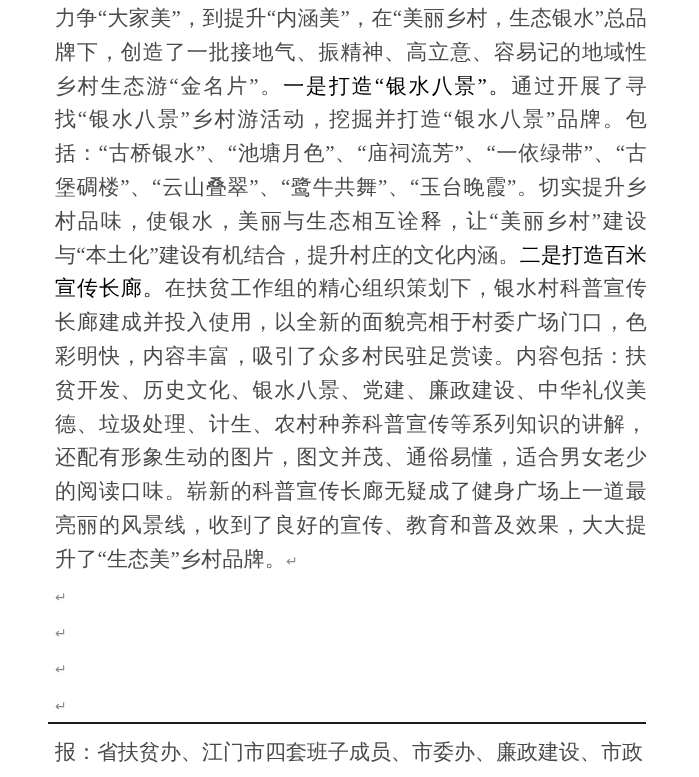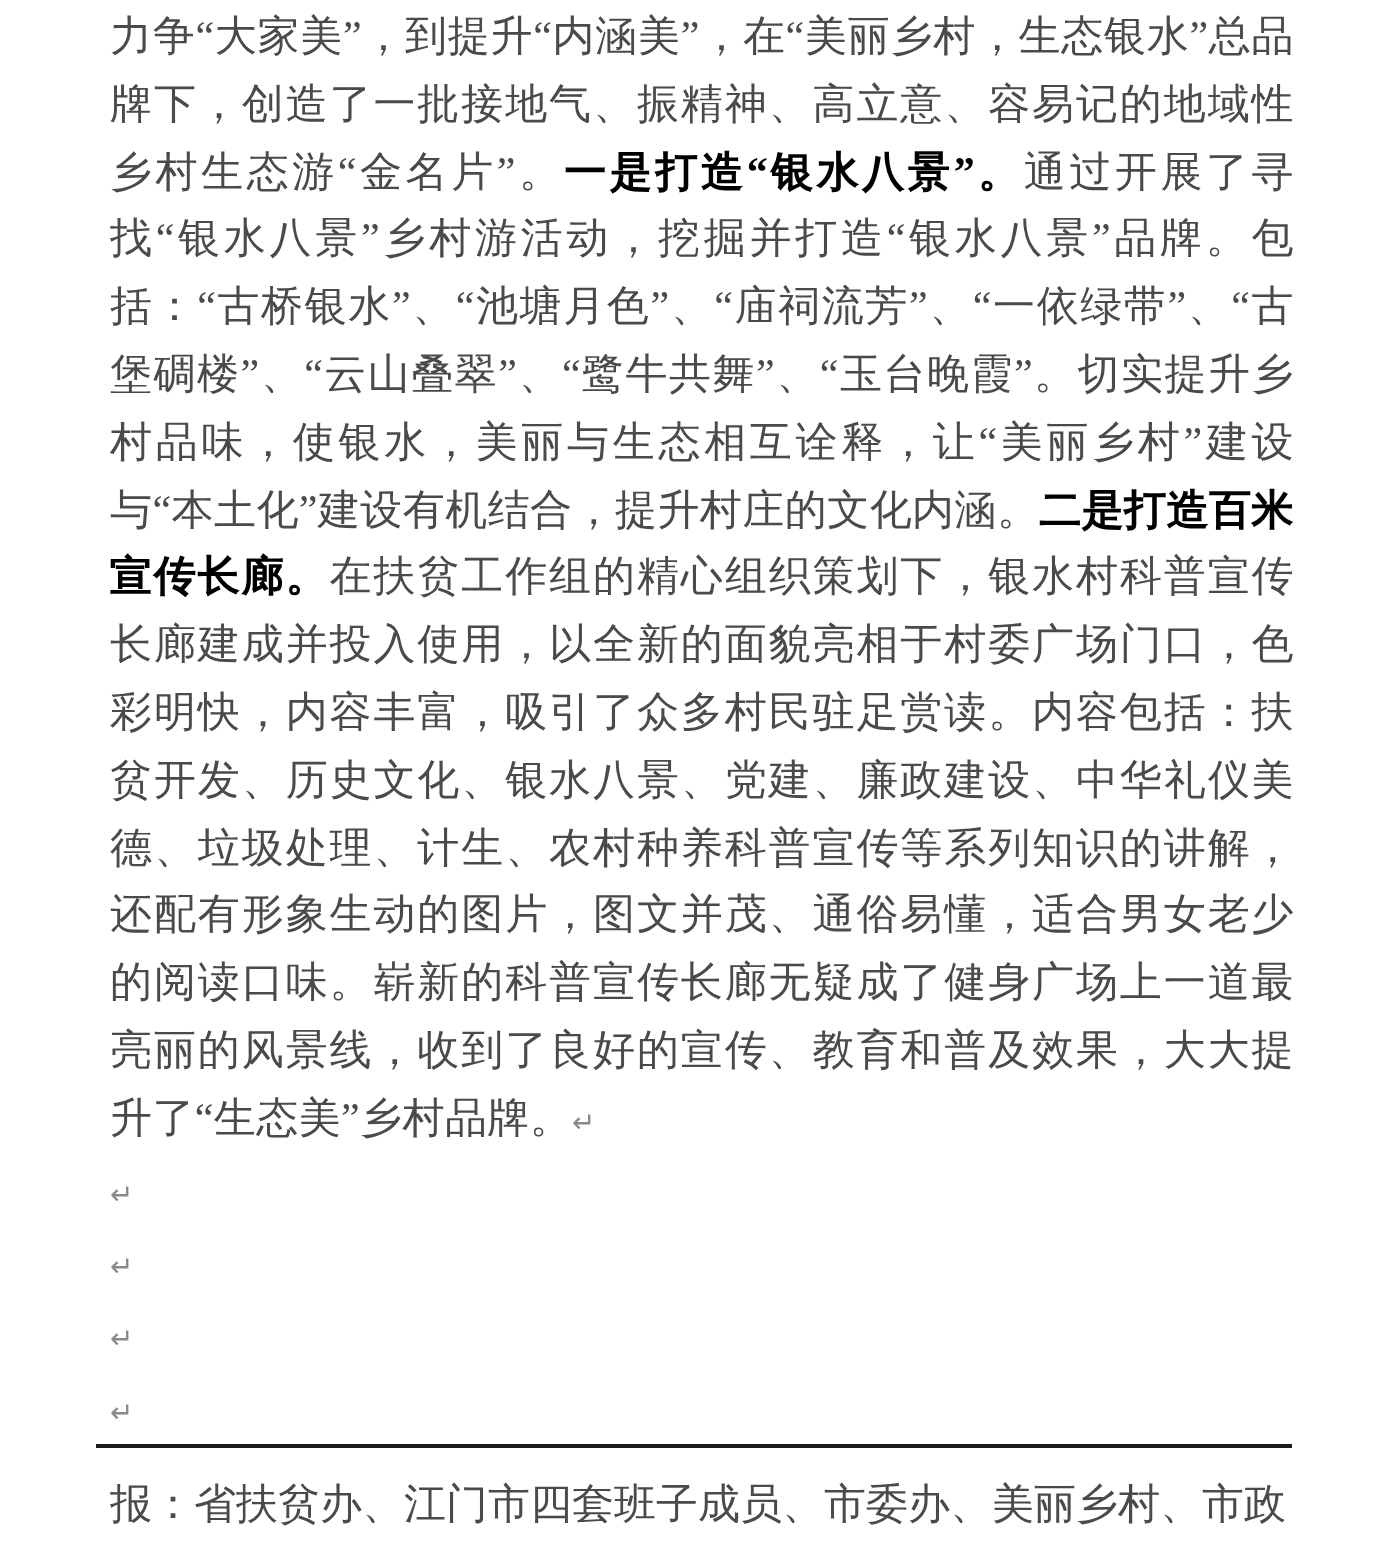--- a/index.html
+++ b/index.html
@@ -24,21 +24,21 @@
   .body-text {
     font-size: 21px;
     line-height: 33.8px;
     letter-spacing: 0.2px;
     color: #4a4a4a;
     text-align: justify;
     text-justify: inter-character;
   }
   .run { color: #4a4a4a; }
   .run.bold {
-    font-weight: bold;
+    font-weight: normal;
     color: #000000;
   }
   .pilcrow {
     font-family: "DejaVu Sans", sans-serif;
     font-size: 14px;
     color: #8a8a8a;
     letter-spacing: 0;
   }
   .empty-line {
     height: 36.4px;
@@ -88,16 +88,16 @@
     </div>
     <div class="empty-line">
       <span class="pilcrow">↵</span>
     </div>
 
   </div>
 
   <div class="footnote-divider"></div>
 
   <div class="footer-line">
-    <span>报：省扶贫办、江门市四套班子成员、市委办、美丽乡村、市政</span>
+    <span>报：省扶贫办、江门市四套班子成员、市委办、廉政建设、市政</span>
   </div>
 
 </div>
 
 </body></html>

